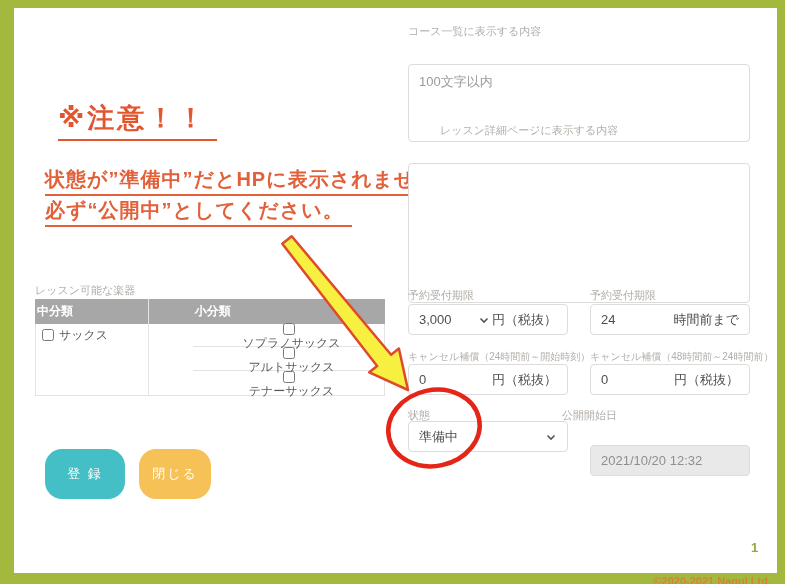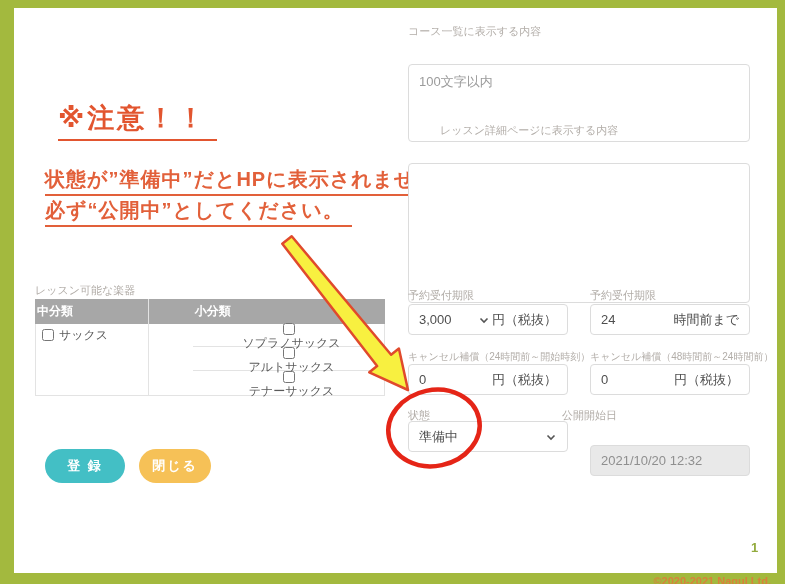--- a/index.html
+++ b/index.html
@@ -78,22 +78,22 @@
   }
   .box .val { flex:0 0 auto; }
   .box .grow { flex:1 1 auto; }
   .box .suffix { flex:0 0 auto;text-align:right; }
   .box.disabled { background:#e9e9e9; color:#8f8f8f; }
   .chev { width:12px; height:12px; margin-right:2px; flex:0 0 auto; }
   .chev polyline { fill:none; stroke:#555; stroke-width:1.6; }
 
   
   .btn {
-    position:absolute; top:449px; height:34px; border:none; border-radius:17px;
-    color:#fff; font-weight:bold; font-size:13px; letter-spacing:2px;
+    position:absolute; top:449px; height:50px; border:none; border-radius:17px;
+    color:#fff; font-weight:normal; font-size:13px; letter-spacing:2px;
     font-family:inherit; cursor:pointer; display:flex; align-items:center; justify-content:center;
   }
   .btn-register { left:45px;  width:80px; background:#43bfc5; }
   .btn-close    { left:139px; width:72px; background:#f6c157; }
 
   .page-num {
     position:absolute; left:751px; top:540px;
     font-size:13px; font-weight:bold; color:#93ab3e;
   }
 

